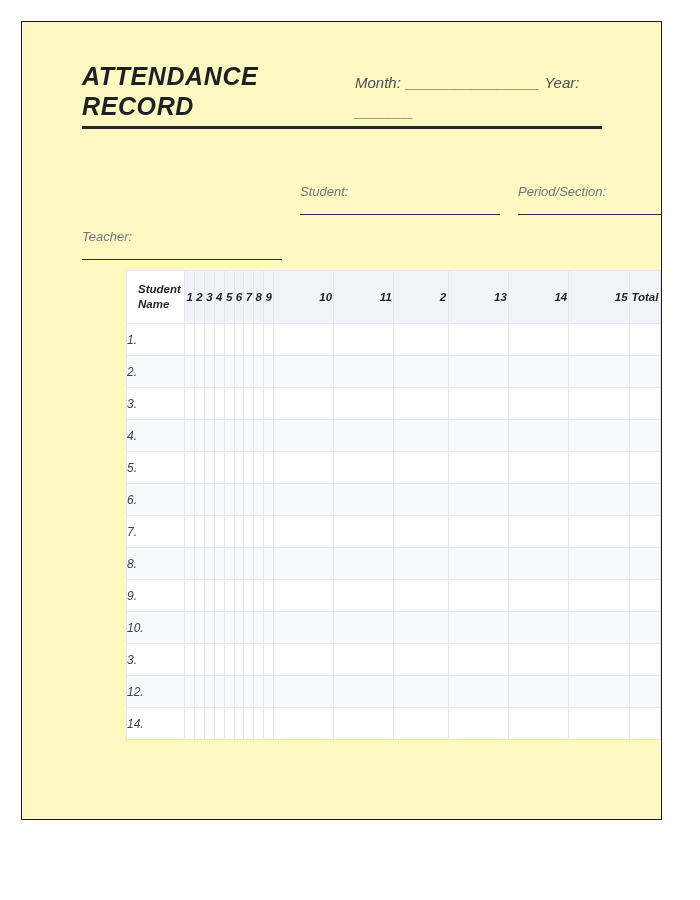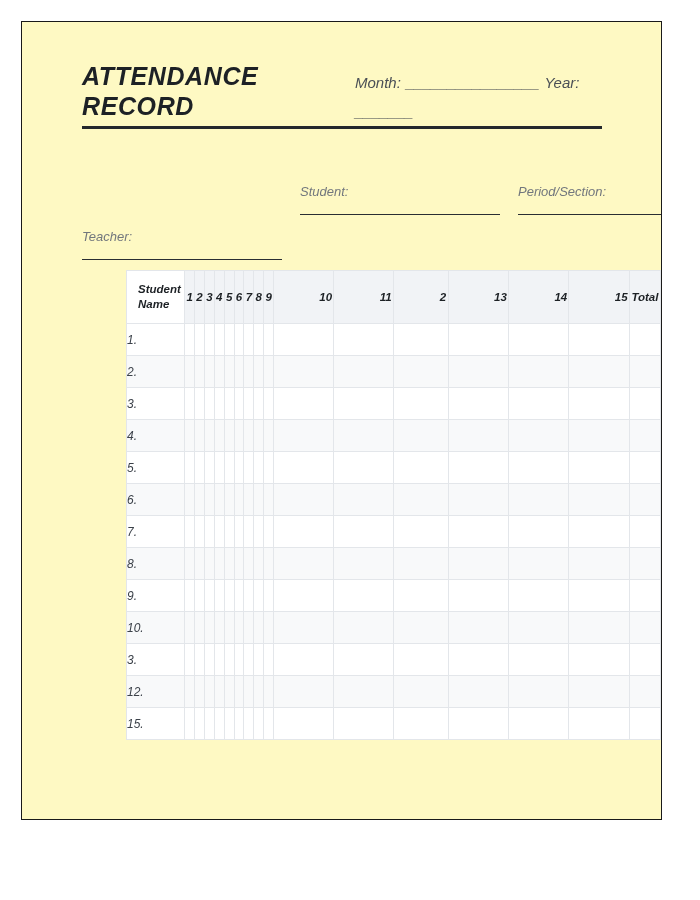--- a/index.html
+++ b/index.html
@@ -428,21 +428,21 @@
               <td class="mark-cell"></td>
               <td class="mark-cell"></td>
               <td class="mark-cell"></td>
               <td class="mark-cell"></td>
               <td class="mark-cell"></td>
               <td class="mark-cell"></td>
               <td class="mark-cell"></td>
               <td class="mark-cell"></td>
             </tr>
             <tr>
-              <td class="name-cell">15.</td>
+              <td class="name-cell">14.</td>
               <td class="mark-cell"></td>
               <td class="mark-cell"></td>
               <td class="mark-cell"></td>
               <td class="mark-cell"></td>
               <td class="mark-cell"></td>
               <td class="mark-cell"></td>
               <td class="mark-cell"></td>
               <td class="mark-cell"></td>
               <td class="mark-cell"></td>
               <td class="mark-cell"></td>

